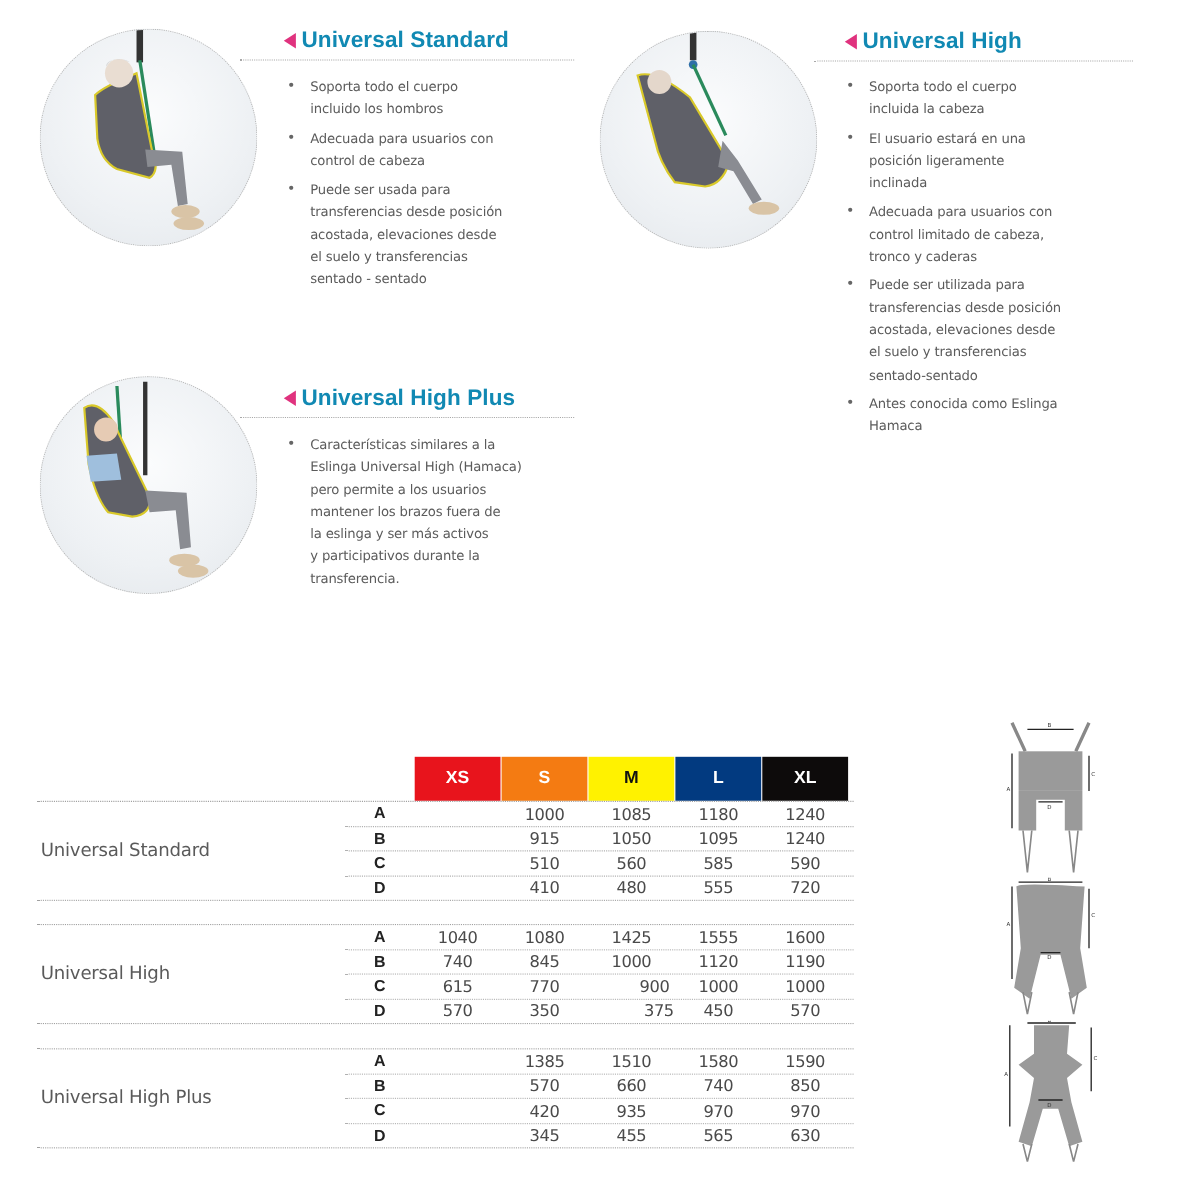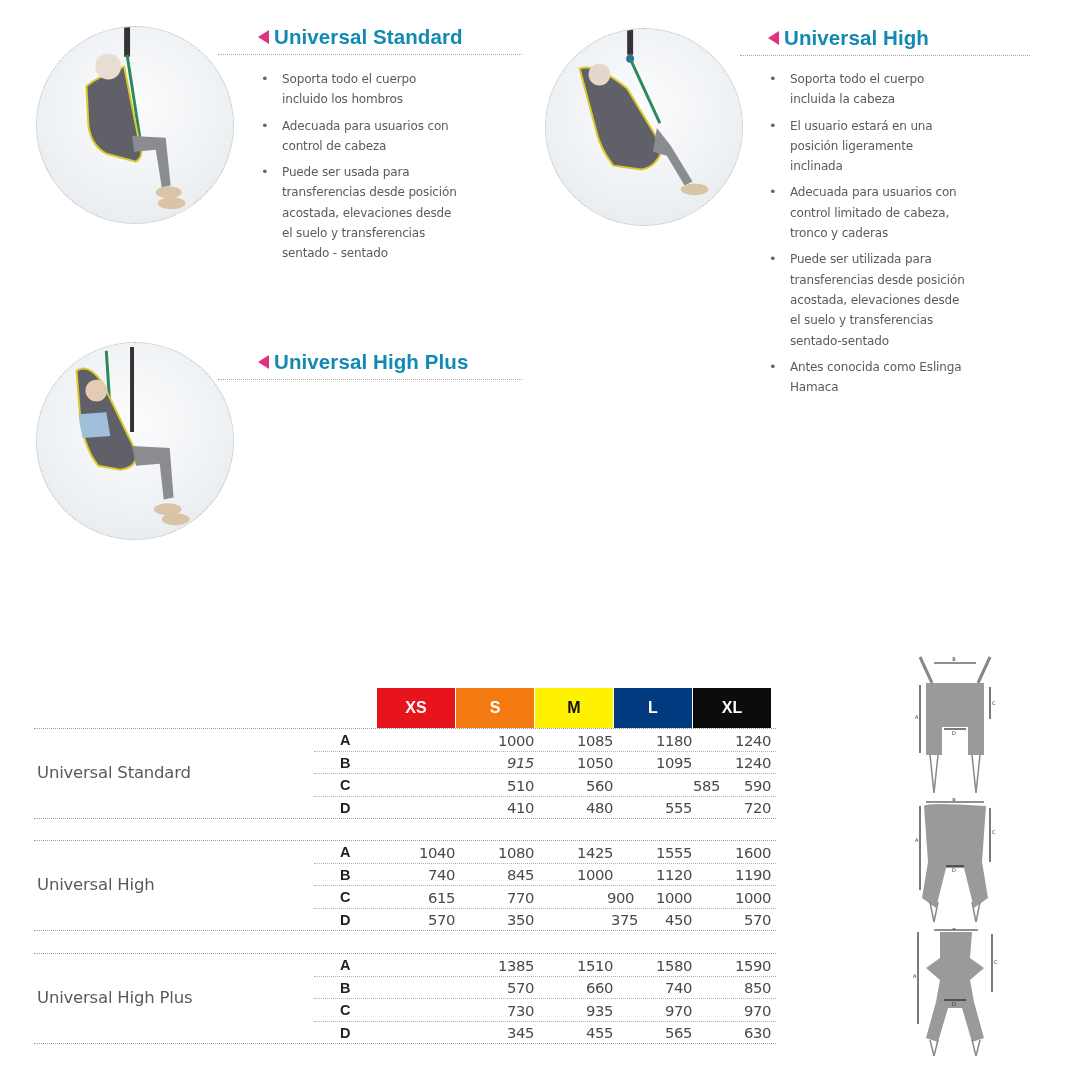--- a/index.html
+++ b/index.html
@@ -47,21 +47,21 @@
     .group .gname {
       position: absolute; left: 3px; font-size: 16.5px; color: #5a5a5a;
       font-family: "DejaVu Sans", sans-serif; letter-spacing: -0.2px;
     }
     .grow { position: absolute; left: 0; width: 742px; height: 22.5px; display: flex; align-items: center; }
     .grow .rl {
       position: absolute; left: 306px; font-family: "Liberation Sans", sans-serif; font-weight: bold;
       color: #222; font-size: 14.5px;
     }
     .grow .cell {
-      position: absolute; width: 78px; text-align: right; font-size: 14.8px; color: #4a4a4a;
+      position: absolute; width: 78px; text-align: center; font-size: 14.8px; color: #4a4a4a;
       font-family: "DejaVu Sans", sans-serif; letter-spacing: -0.4px;
     }
     .grow .sep { position: absolute; left: 280px; right: 0; bottom: 0; border-top: 1px dotted #b0b0b0; }
 
     .diagram { position: absolute; }
     .diagram svg { width: 100%; height: 100%; }
   </style>
 </head>
 <body>
 
@@ -145,20 +145,27 @@
   </ul>
 </div>
 
 <div class="product" style="left:218px; top:349px; width:304px;">
   <div class="title" style="padding-left:40px;">
     <span class="tri"></span>
     <span>Universal High Plus</span>
   </div>
   <div class="rule"></div>
   <ul style="margin-left:40px; width:300px;">
+    <li><span>Características similares a la
+Eslinga Universal High (Hamaca)
+pero permite a los usuarios
+mantener los brazos fuera de
+la eslinga y ser más activos
+y participativos durante la
+transferencia.</span></li>
   </ul>
 </div>
 
 <div class="size-head">
   <div style="background:#e8141c;">XS</div>
   <div style="background:#f47b12;">S</div>
   <div style="background:#fff200; color:#111;">M</div>
   <div style="background:#023a80;">L</div>
   <div style="background:#0d0b0b;">XL</div>
 </div>
@@ -172,32 +179,32 @@
         <span class="cell" style="left: 343px;"></span>
         <span class="cell" style="left: 422px;">1000</span>
         <span class="cell" style="left: 501px;">1085</span>
         <span class="cell" style="left: 580px;">1180</span>
         <span class="cell" style="left: 659px;">1240</span>
         <div class="sep"></div>
       </div>
       <div class="grow" style="top: 23.5px;">
         <span class="rl">B</span>
         <span class="cell" style="left: 343px;"></span>
-        <span class="cell" style="left: 422px; font-style: italic;">915</span>
+        <span class="cell" style="left: 422px;">915</span>
         <span class="cell" style="left: 501px;">1050</span>
         <span class="cell" style="left: 580px;">1095</span>
         <span class="cell" style="left: 659px;">1240</span>
         <div class="sep"></div>
       </div>
       <div class="grow" style="top: 46px;">
         <span class="rl">C</span>
         <span class="cell" style="left: 343px;"></span>
         <span class="cell" style="left: 422px;">510</span>
         <span class="cell" style="left: 501px;">560</span>
-        <span class="cell" style="left: 608px;">585</span>
+        <span class="cell" style="left: 580px;">585</span>
         <span class="cell" style="left: 659px;">590</span>
         <div class="sep"></div>
       </div>
       <div class="grow" style="top: 68.5px;">
         <span class="rl">D</span>
         <span class="cell" style="left: 343px;"></span>
         <span class="cell" style="left: 422px;">410</span>
         <span class="cell" style="left: 501px;">480</span>
         <span class="cell" style="left: 580px;">555</span>
         <span class="cell" style="left: 659px;">720</span>
@@ -261,21 +268,21 @@
         <span class="cell" style="left: 343px;"></span>
         <span class="cell" style="left: 422px;">570</span>
         <span class="cell" style="left: 501px;">660</span>
         <span class="cell" style="left: 580px;">740</span>
         <span class="cell" style="left: 659px;">850</span>
         <div class="sep"></div>
       </div>
       <div class="grow" style="top: 46px;">
         <span class="rl">C</span>
         <span class="cell" style="left: 343px;"></span>
-        <span class="cell" style="left: 422px;">730</span>
+        <span class="cell" style="left: 422px;">420</span>
         <span class="cell" style="left: 501px;">935</span>
         <span class="cell" style="left: 580px;">970</span>
         <span class="cell" style="left: 659px;">970</span>
         <div class="sep"></div>
       </div>
       <div class="grow" style="top: 68.5px;">
         <span class="rl">D</span>
         <span class="cell" style="left: 343px;"></span>
         <span class="cell" style="left: 422px;">345</span>
         <span class="cell" style="left: 501px;">455</span>

